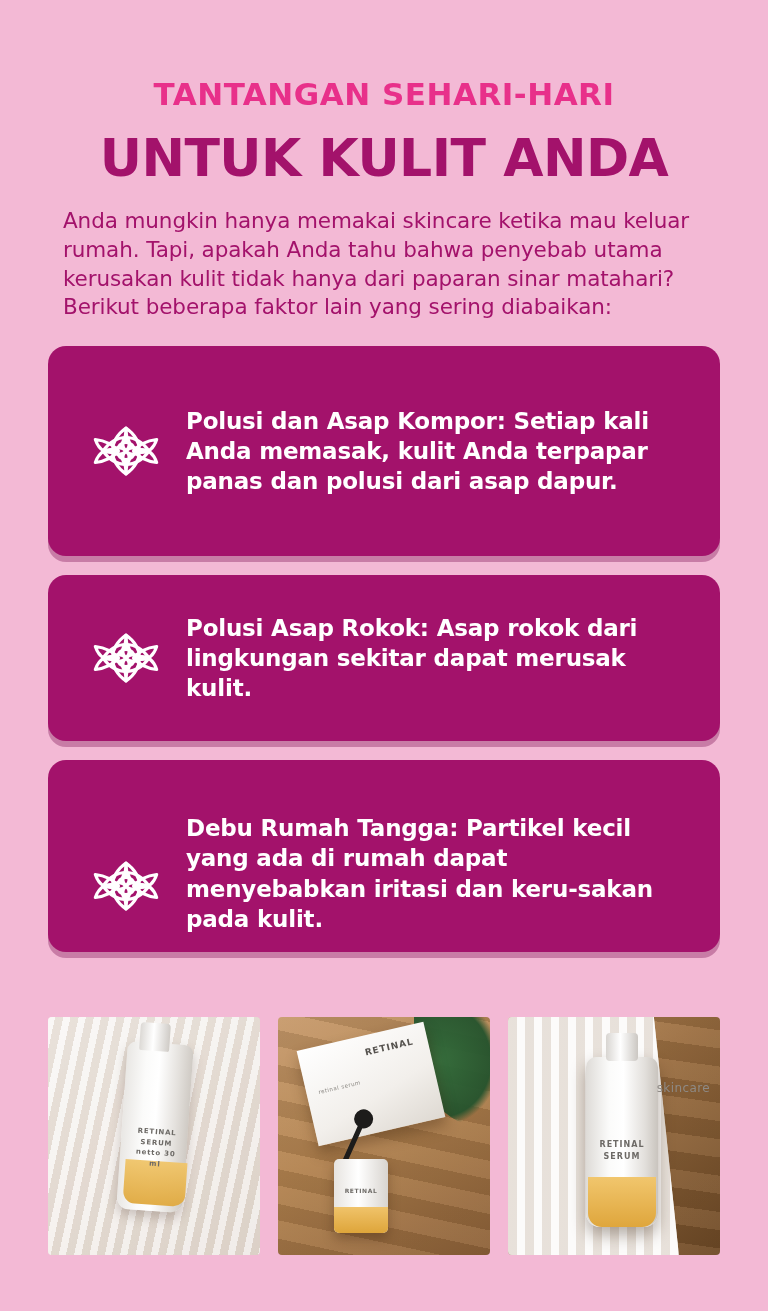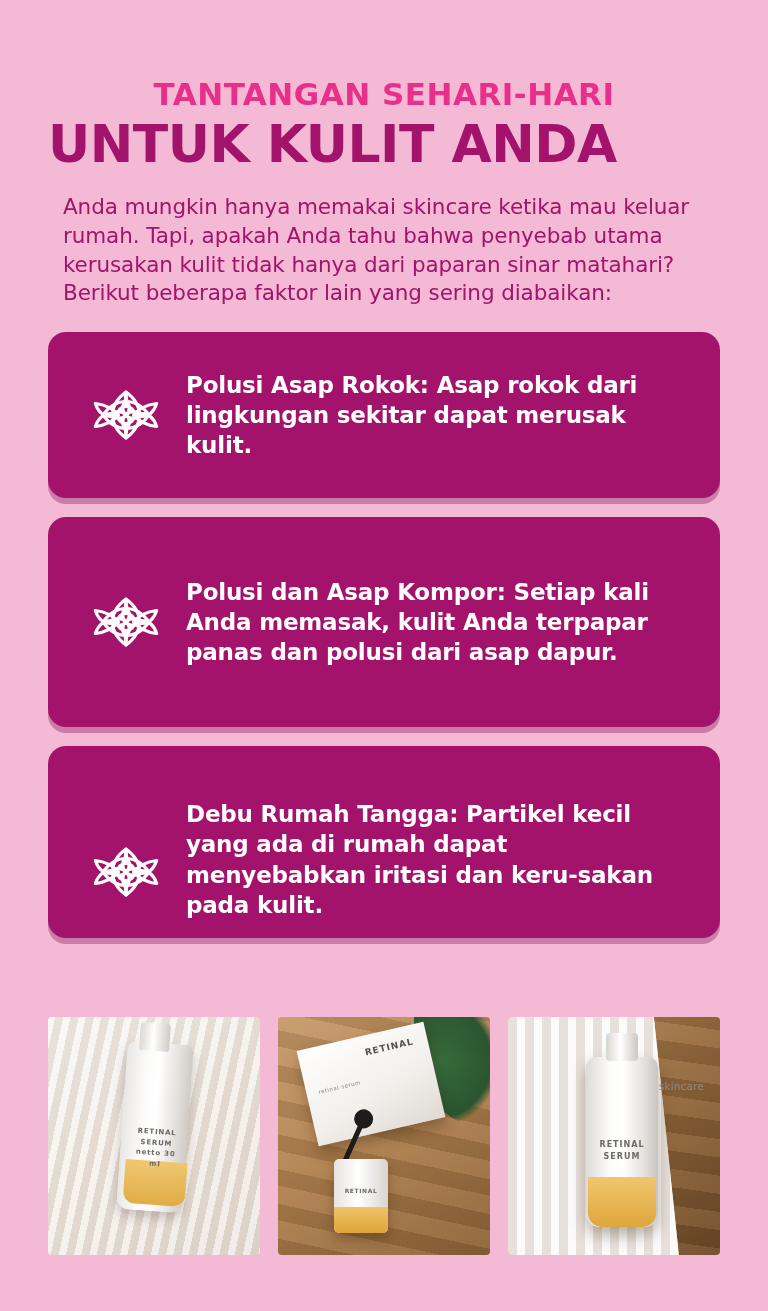--- a/index.html
+++ b/index.html
@@ -25,22 +25,23 @@
     margin: 0;
     padding-top: 76px;
     text-align: center;
     font-size: 31px;
     font-weight: bold;
     letter-spacing: 0.5px;
     color: #e8308a;
     font-family: "DejaVu Sans", sans-serif;
   }
   .headline-big {
-    margin: 0;
+    margin: 14px;
     padding-top: 6px;
+    text-align: center;
     font-size: 52px;
     line-height: 1.02;
     font-weight: bold;
     letter-spacing: -0.5px;
     color: #a3126b;
     font-family: "DejaVu Sans", sans-serif;
   }
   .intro {
     margin: 22px 0 0 15px;
     font-size: 21.5px;
@@ -303,37 +304,64 @@
     width: 60px;
     text-align: center;
     color: #6d6a66;
     font-size: 8px;
     letter-spacing: 1px;
     font-weight: bold;
     line-height: 1.5;
   }
   .p3 .brand {
     position: absolute;
-    right: 16px;
+    right: 10px;
     top: 64px;
-    font-size: 10px;
+    font-size: 12px;
     color: #8e8a85;
     letter-spacing: .4px;
   }
 </style>
 </head>
 <body>
 
 <div class="page">
 
   <div class="headline-small">TANTANGAN SEHARI-HARI</div>
   <div class="headline-big">UNTUK KULIT ANDA</div>
   <p class="intro">Anda mungkin hanya memakai skincare ketika mau keluar rumah. Tapi, apakah Anda tahu bahwa penyebab utama kerusakan kulit tidak hanya dari paparan sinar matahari? Berikut beberapa faktor lain yang sering diabaikan:</p>
 
   <div class="cards">
+
+    <div class="card card-1">
+      <div class="icon-wrap">
+        <svg width="96" height="96" viewBox="0 0 100 100" aria-hidden="true">
+          <g fill="none" stroke="#ffffff" stroke-width="3.2" stroke-linejoin="round" stroke-linecap="round">
+            <circle cx="50" cy="50" r="9"></circle>
+            <path d="M50 35 q7 8 0 15 q-7-7 0-15z"></path>
+            <path d="M50 65 q7-8 0-15 q-7 7 0 15z"></path>
+            <path d="M35 50 q8 7 15 0 q-7-7-15 0z"></path>
+            <path d="M65 50 q-8 7-15 0 q7-7 15 0z"></path>
+            <path d="M50 26 q14 10 14 24 q-14-4-14-24z"></path>
+            <path d="M50 26 q-14 10-14 24 q14-4 14-24z"></path>
+            <path d="M50 74 q14-10 14-24 q-14 4-14 24z"></path>
+            <path d="M50 74 q-14-10-14-24 q14 4 14 24z"></path>
+            <path d="M26 50 q10-14 24-14 q-4 14-24 14z"></path>
+            <path d="M74 50 q-10-14-24-14 q4 14 24 14z"></path>
+            <path d="M26 50 q10 14 24 14 q-4-14-24-14z"></path>
+            <path d="M74 50 q-10 14-24 14 q4-14 24-14z"></path>
+            <path d="M18 38 q16 2 24 12 q-18 6-24-12z"></path>
+            <path d="M82 38 q-16 2-24 12 q18 6 24-12z"></path>
+            <path d="M18 62 q16-2 24-12 q-18-6-24 12z"></path>
+            <path d="M82 62 q-16-2-24-12 q18-6 24 12z"></path>
+          </g>
+        </svg>
+      </div>
+      <div class="card-text">Polusi dan Asap Kompor: Setiap kali Anda memasak, kulit Anda terpapar panas dan polusi dari asap dapur.</div>
+    </div>
 
     <div class="card card-2">
       <div class="icon-wrap">
         <svg width="96" height="96" viewBox="0 0 100 100" aria-hidden="true">
           <g fill="none" stroke="#ffffff" stroke-width="3.2" stroke-linejoin="round" stroke-linecap="round">
             <circle cx="50" cy="50" r="9"></circle>
             <path d="M50 35 q7 8 0 15 q-7-7 0-15z"></path>
             <path d="M50 65 q7-8 0-15 q-7 7 0 15z"></path>
             <path d="M35 50 q8 7 15 0 q-7-7-15 0z"></path>
             <path d="M65 50 q-8 7-15 0 q7-7 15 0z"></path>
@@ -348,47 +376,20 @@
             <path d="M18 38 q16 2 24 12 q-18 6-24-12z"></path>
             <path d="M82 38 q-16 2-24 12 q18 6 24-12z"></path>
             <path d="M18 62 q16-2 24-12 q-18-6-24 12z"></path>
             <path d="M82 62 q-16-2-24-12 q18-6 24 12z"></path>
           </g>
         </svg>
       </div>
       <div class="card-text">Polusi Asap Rokok: Asap rokok dari lingkungan sekitar dapat merusak kulit.</div>
     </div>
 
-    <div class="card card-1">
-      <div class="icon-wrap">
-        <svg width="96" height="96" viewBox="0 0 100 100" aria-hidden="true">
-          <g fill="none" stroke="#ffffff" stroke-width="3.2" stroke-linejoin="round" stroke-linecap="round">
-            <circle cx="50" cy="50" r="9"></circle>
-            <path d="M50 35 q7 8 0 15 q-7-7 0-15z"></path>
-            <path d="M50 65 q7-8 0-15 q-7 7 0 15z"></path>
-            <path d="M35 50 q8 7 15 0 q-7-7-15 0z"></path>
-            <path d="M65 50 q-8 7-15 0 q7-7 15 0z"></path>
-            <path d="M50 26 q14 10 14 24 q-14-4-14-24z"></path>
-            <path d="M50 26 q-14 10-14 24 q14-4 14-24z"></path>
-            <path d="M50 74 q14-10 14-24 q-14 4-14 24z"></path>
-            <path d="M50 74 q-14-10-14-24 q14 4 14 24z"></path>
-            <path d="M26 50 q10-14 24-14 q-4 14-24 14z"></path>
-            <path d="M74 50 q-10-14-24-14 q4 14 24 14z"></path>
-            <path d="M26 50 q10 14 24 14 q-4-14-24-14z"></path>
-            <path d="M74 50 q-10 14-24 14 q4-14 24-14z"></path>
-            <path d="M18 38 q16 2 24 12 q-18 6-24-12z"></path>
-            <path d="M82 38 q-16 2-24 12 q18 6 24-12z"></path>
-            <path d="M18 62 q16-2 24-12 q-18-6-24 12z"></path>
-            <path d="M82 62 q-16-2-24-12 q18-6 24 12z"></path>
-          </g>
-        </svg>
-      </div>
-      <div class="card-text">Polusi dan Asap Kompor: Setiap kali Anda memasak, kulit Anda terpapar panas dan polusi dari asap dapur.</div>
-    </div>
-
     <div class="card card-3">
       <div class="icon-wrap">
         <svg width="96" height="96" viewBox="0 0 100 100" aria-hidden="true">
           <g fill="none" stroke="#ffffff" stroke-width="3.2" stroke-linejoin="round" stroke-linecap="round">
             <circle cx="50" cy="50" r="9"></circle>
             <path d="M50 35 q7 8 0 15 q-7-7 0-15z"></path>
             <path d="M50 65 q7-8 0-15 q-7 7 0 15z"></path>
             <path d="M35 50 q8 7 15 0 q-7-7-15 0z"></path>
             <path d="M65 50 q-8 7-15 0 q7-7 15 0z"></path>
             <path d="M50 26 q14 10 14 24 q-14-4-14-24z"></path>

